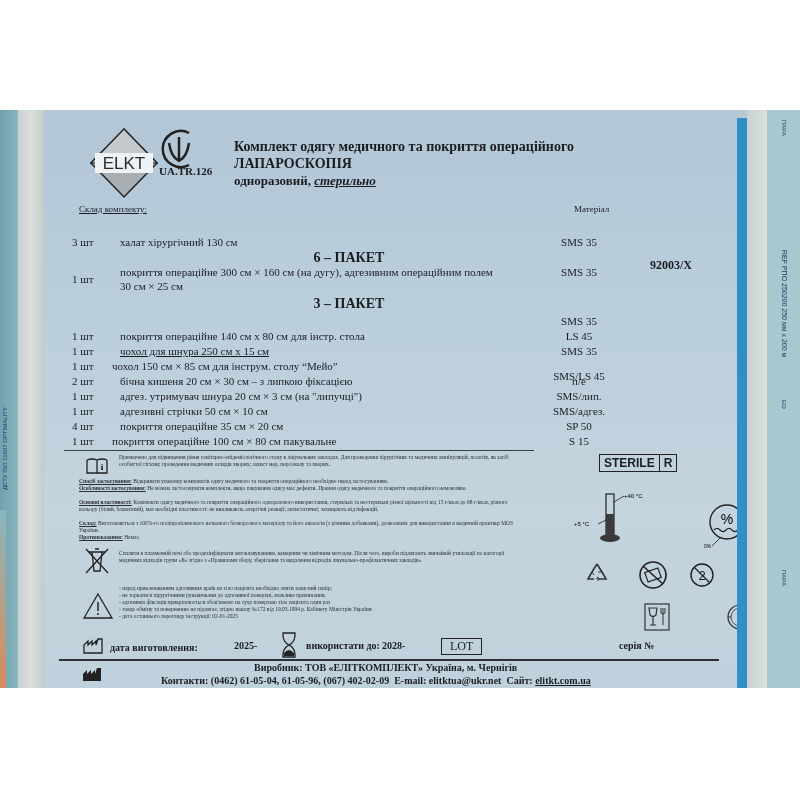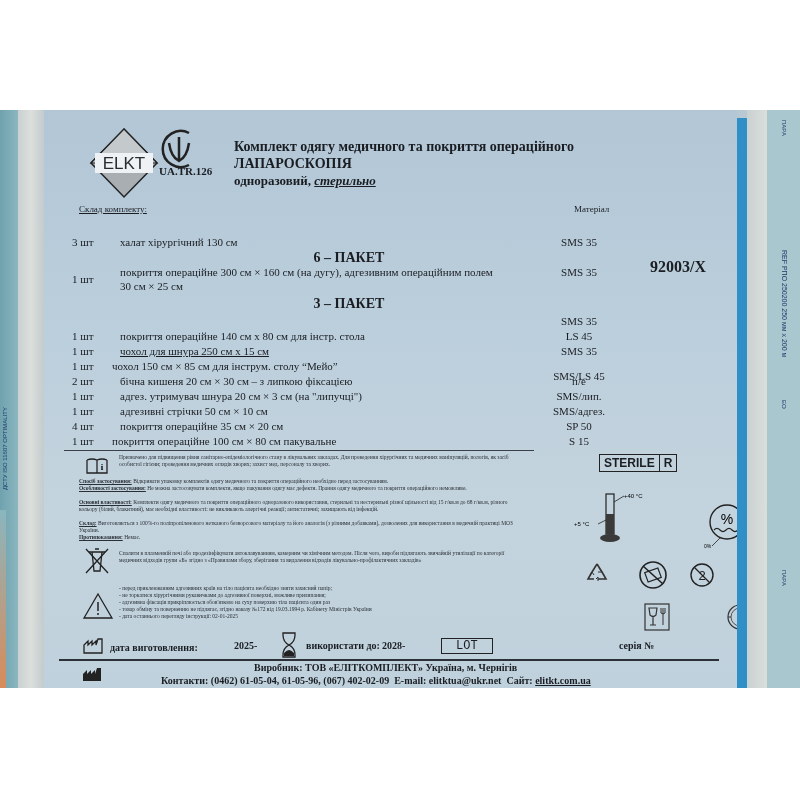--- a/index.html
+++ b/index.html
@@ -20,30 +20,30 @@
   .title .t1{font-size:14px;}
   .title .t2{font-size:14px;}
   .title .t3{font-size:13px;}
   .title .t3 i{text-decoration:underline;}
   .comp-head{position:absolute;left:35px;top:94px;font-size:9px;text-decoration:underline;}
   .mat-head{position:absolute;left:530px;top:94px;font-size:9px;}
   .pkg{position:absolute;left:220px;width:170px;text-align:center;font-weight:bold;font-size:14px;}
   .row{position:absolute;left:28px;font-size:11px;white-space:nowrap;}
   .row .q{display:inline-block;width:48px;}
   .mat{position:absolute;left:480px;width:110px;text-align:center;font-size:11px;}
-  .code{position:absolute;left:606px;top:148px;font-weight:bold;font-size:16px;}
+  .code{position:absolute;left:606px;top:148px;font-weight:bold;font-size:12px;}
   .hr{position:absolute;left:20px;height:1px;background:#3a4048;}
   .small{position:absolute;left:35px;width:440px;font-size:5.5px;line-height:7px;color:#2a2f36;}
   .small u{font-weight:bold;}
   .icon{position:absolute;}
   .sterile{position:absolute;left:555px;top:344px;border:1.5px solid #222;font-family:"Liberation Sans",sans-serif;font-weight:bold;font-size:12px;display:flex;}
   .sterile span{padding:1px 4px;}
   .sterile span+span{border-left:1.5px solid #222;}
   .bottom{position:absolute;font-weight:bold;font-size:10px;white-space:nowrap;}
-  .lot{position:absolute;left:397px;top:528px;border:1.5px solid #222;font-family:Liberation Mono, monospace;font-size:12px;padding:0 14px;}
+  .lot{position:absolute;left:397px;top:528px;border:1.5px solid #222;font-family:Liberation Serif, serif;font-size:12px;padding:0 8px;}
   .contacts u{text-decoration:underline;}
 </style>
 </head>
 <body>
 
 <div class="photo">
   <div class="strip-left"></div>
   <div class="strip-left-orange"></div>
   <div class="strip-left-paper"></div>
   <div class="strip-left-text">ДСТУ ISO 11607   OPTIMALITY</div>

